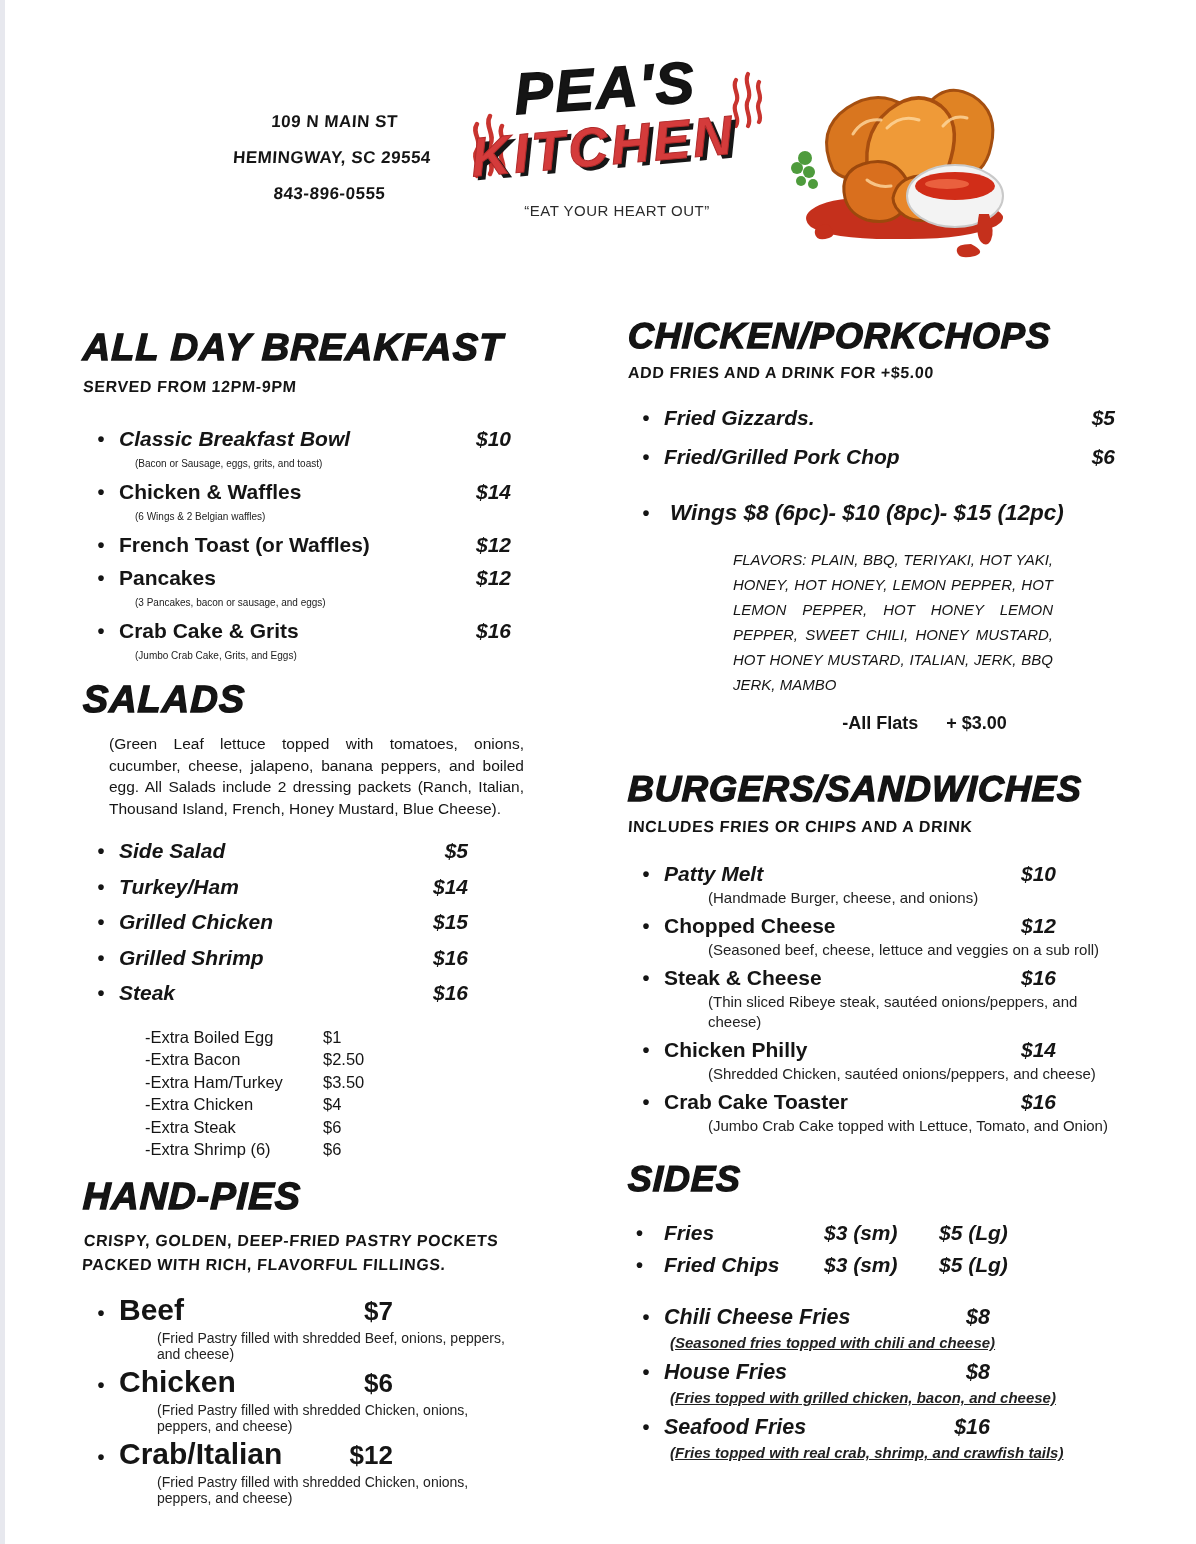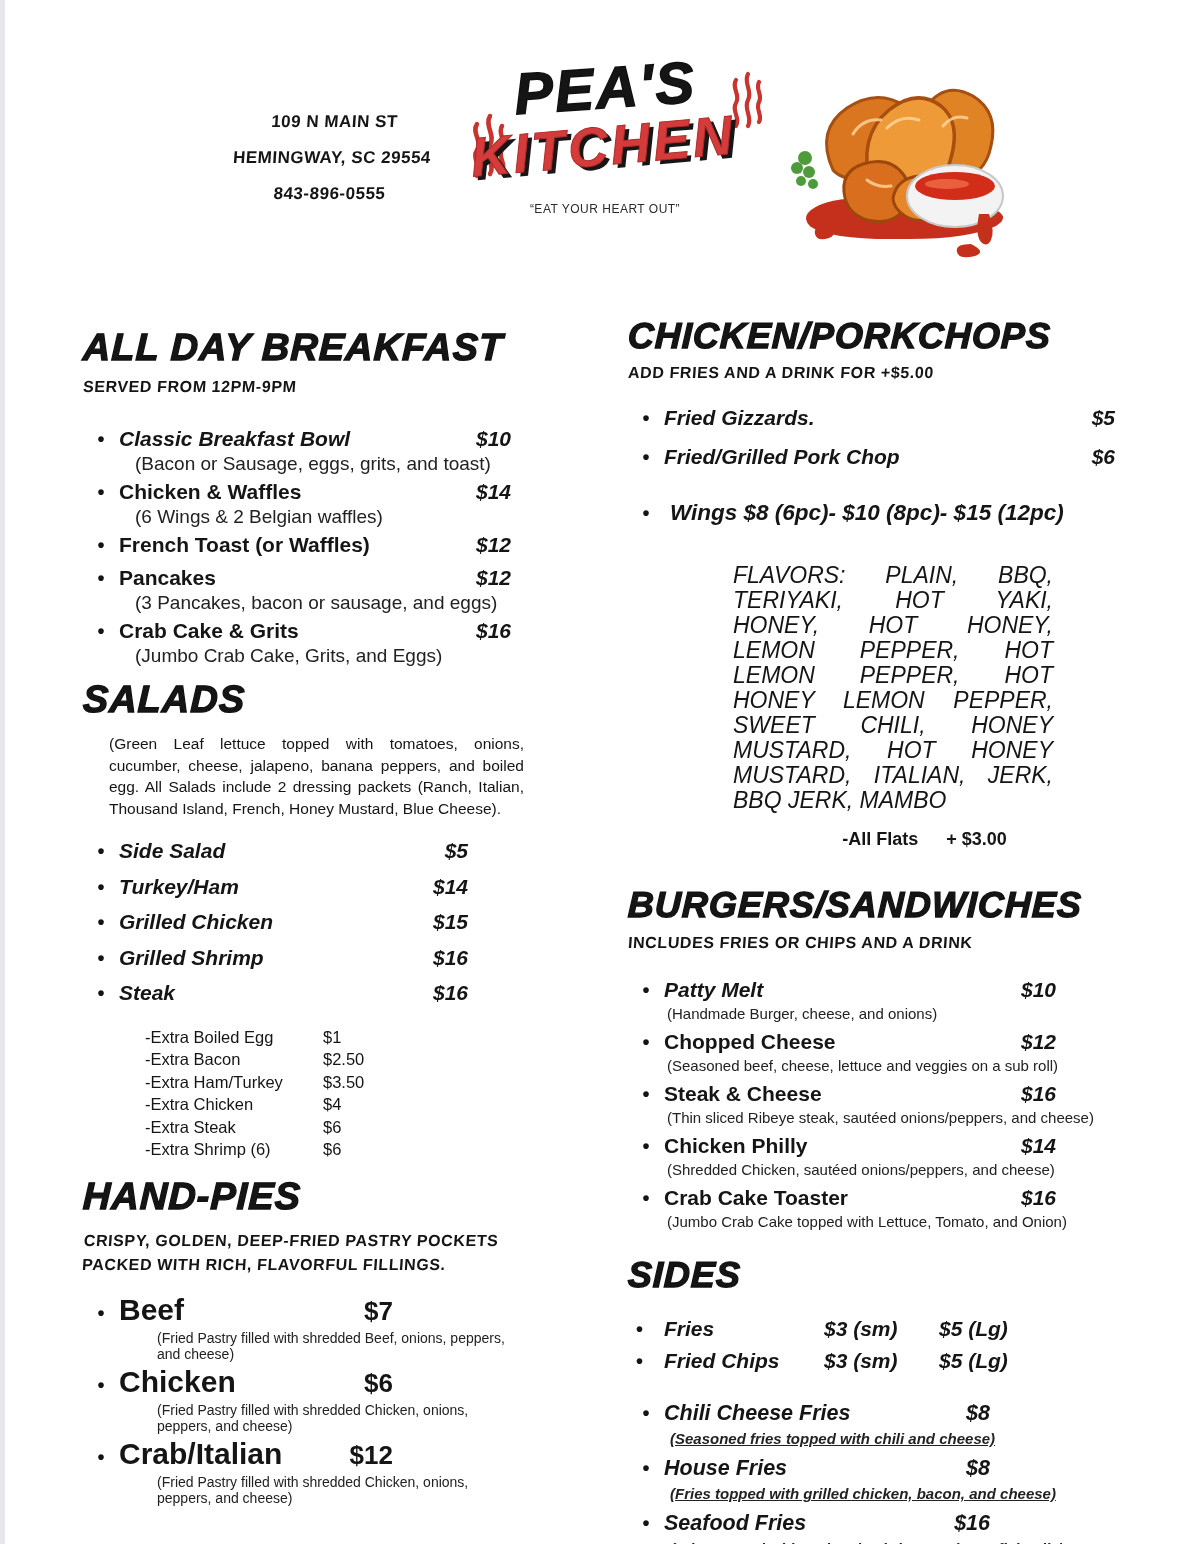--- a/index.html
+++ b/index.html
@@ -17,22 +17,22 @@
     text-align:center; font-weight:700; font-size:17px; line-height:36px;
     letter-spacing:.5px; transform:skewX(-4deg); }
   .logo { position:absolute; left:455px; top:52px; width:300px; height:180px; }
   .logo-line1 { position:absolute; left:40px; top:2px; width:220px; text-align:center;
     font-size:58px; font-weight:900; font-style:italic; letter-spacing:2px;
     transform:rotate(-4deg); -webkit-text-stroke:1.5px #111; }
   .logo-line2 { position:absolute; left:-2px; top:62px; width:300px; text-align:center;
     font-size:55px; font-weight:900; font-style:italic; letter-spacing:3px;
     transform:rotate(-5deg); color:#d43b3b;
     text-shadow:4px 4px 0 #161616; -webkit-text-stroke:1px #b02a2a; }
-  .tagline { position:absolute; left:0; top:150px; width:100%; text-align:center;
-    font-size:12px; letter-spacing:.5px; color:#2b2b2b; }
+  .tagline { position:absolute; left:12px; top:150px; width:100%; text-align:center;
+    font-size:15px; letter-spacing:.5px; color:#2b2b2b; }
   .steam { position:absolute; }
   .steam.left { left:14px; top:58px; }
   .steam.right { right:-8px; top:18px; }
   .wings-art { position:absolute; left:775px; top:48px; width:252px; height:210px; }
 
   
   .col { position:absolute; }
   .col-left { left:83px; top:326px; width:440px; }
   .col-right { left:628px; top:315px; width:488px; }
 
@@ -45,21 +45,21 @@
 
   .items { margin-top:28px; }
   .mi { margin-bottom:3px; }
   .row { display:flex; align-items:baseline; line-height:29px; }
   .bullet { flex:0 0 36px; text-align:center; font-size:20px; font-weight:700; }
   .bullet::before { content:"•"; }
   .nm { font-size:21px; }
   .b  { font-weight:700; }
   .bi { font-weight:700; font-style:italic; }
   .pr { margin-left:auto; font-size:21px; font-weight:700; font-style:italic; }
-  .desc { margin-left:52px; font-size:19px; line-height:20px; color:#222; }
+  .desc { margin-left:52px; font-size:10px; line-height:20px; color:#222; }
 
   
   .sec-breakfast .row { width:428px; }
   
   .sec-salads { margin-top:12px; }
   .salads-desc { margin-top:12px; margin-left:26px; width:415px;
     font-size:15.5px; line-height:21.5px; text-align:justify; }
   .sec-salads .items { margin-top:16px;text-align:center; }
   .sec-salads .row { width:385px; line-height:32.5px; }
   .extras { margin-top:16px; margin-left:62px; }
@@ -72,29 +72,29 @@
   .sec-handpies .row { width:310px; line-height:34px; }
   .sec-handpies .nm { font-size:30px; }
   .sec-handpies .pr { font-size:26px; font-style:normal; }
   .sec-handpies .desc { font-size:14px; line-height:16px; margin-left:74px; }
 
   
   .sec-chicken .items { margin-top:18px; }
   .sec-chicken .row { width:487px; line-height:36px; }
   .wings-line { display:flex; align-items:baseline; margin-top:22px; line-height:32px; }
   .wings-line .txt { font-size:22.5px; font-weight:700; font-style:italic; margin-left:6px; }
-  .flavors { margin-top:34px; margin-left:105px; width:320px;
-    font-size:23px; line-height:25px; font-style:italic; text-align:justify; }
+  .flavors { margin-top:18px; margin-left:105px; width:320px;
+    font-size:15px; line-height:25px; font-style:italic; text-align:justify; }
   .flats { margin-top:16px; margin-left:105px; font-size:18px; font-weight:700;text-align:center; }
   .flats .gap { display:inline-block; width:28px; }
   
   .sec-burgers { margin-top:34px; }
   .sec-burgers .items { margin-top:24px; }
   .sec-burgers .row { width:428px; line-height:27px; }
-  .sec-burgers .desc { font-size:15px; line-height:20px; margin-left:39px; }
+  .sec-burgers .desc { font-size:15px; line-height:20px; margin-left:80px; }
   .sec-burgers .mi { margin-bottom:4px; }
   
   .sec-sides { margin-top:22px; }
   .duals { margin-top:18px; }
   .drow { display:grid; grid-template-columns:28px 160px 115px 110px;
     align-items:baseline; line-height:31px; margin-left:8px; }
   .drow .bullet { flex:none; text-align:left; }
   .drow .dnm, .drow .dp { font-size:21px; font-weight:700; font-style:italic; }
   .sec-sides .items { margin-top:22px; }
   .sec-sides .row { width:362px; line-height:29px; }

